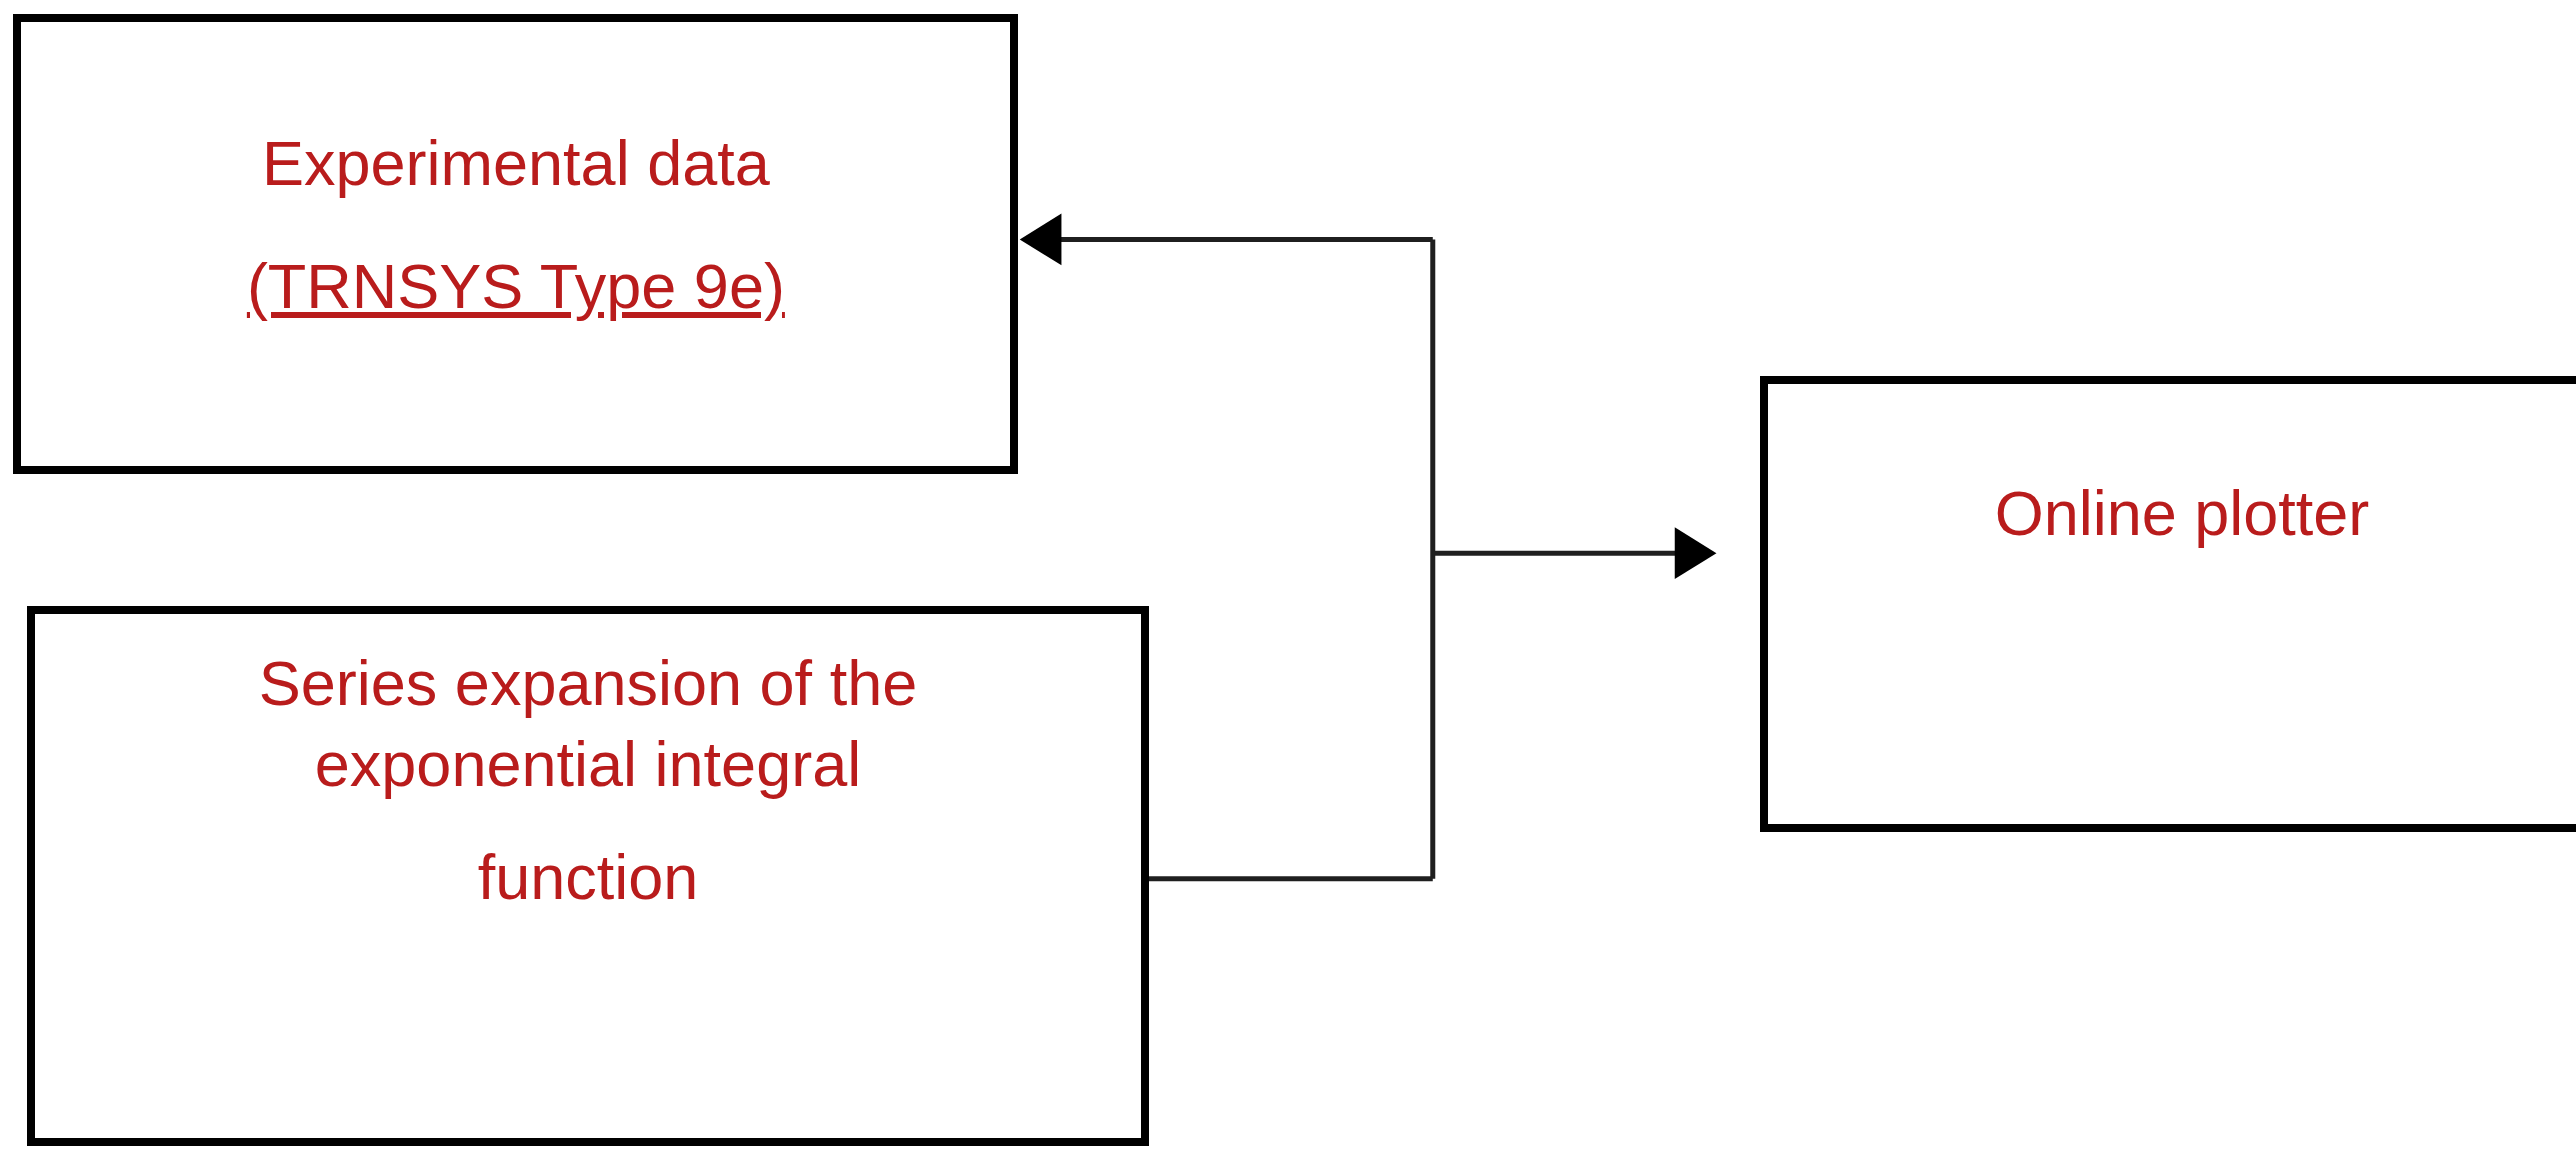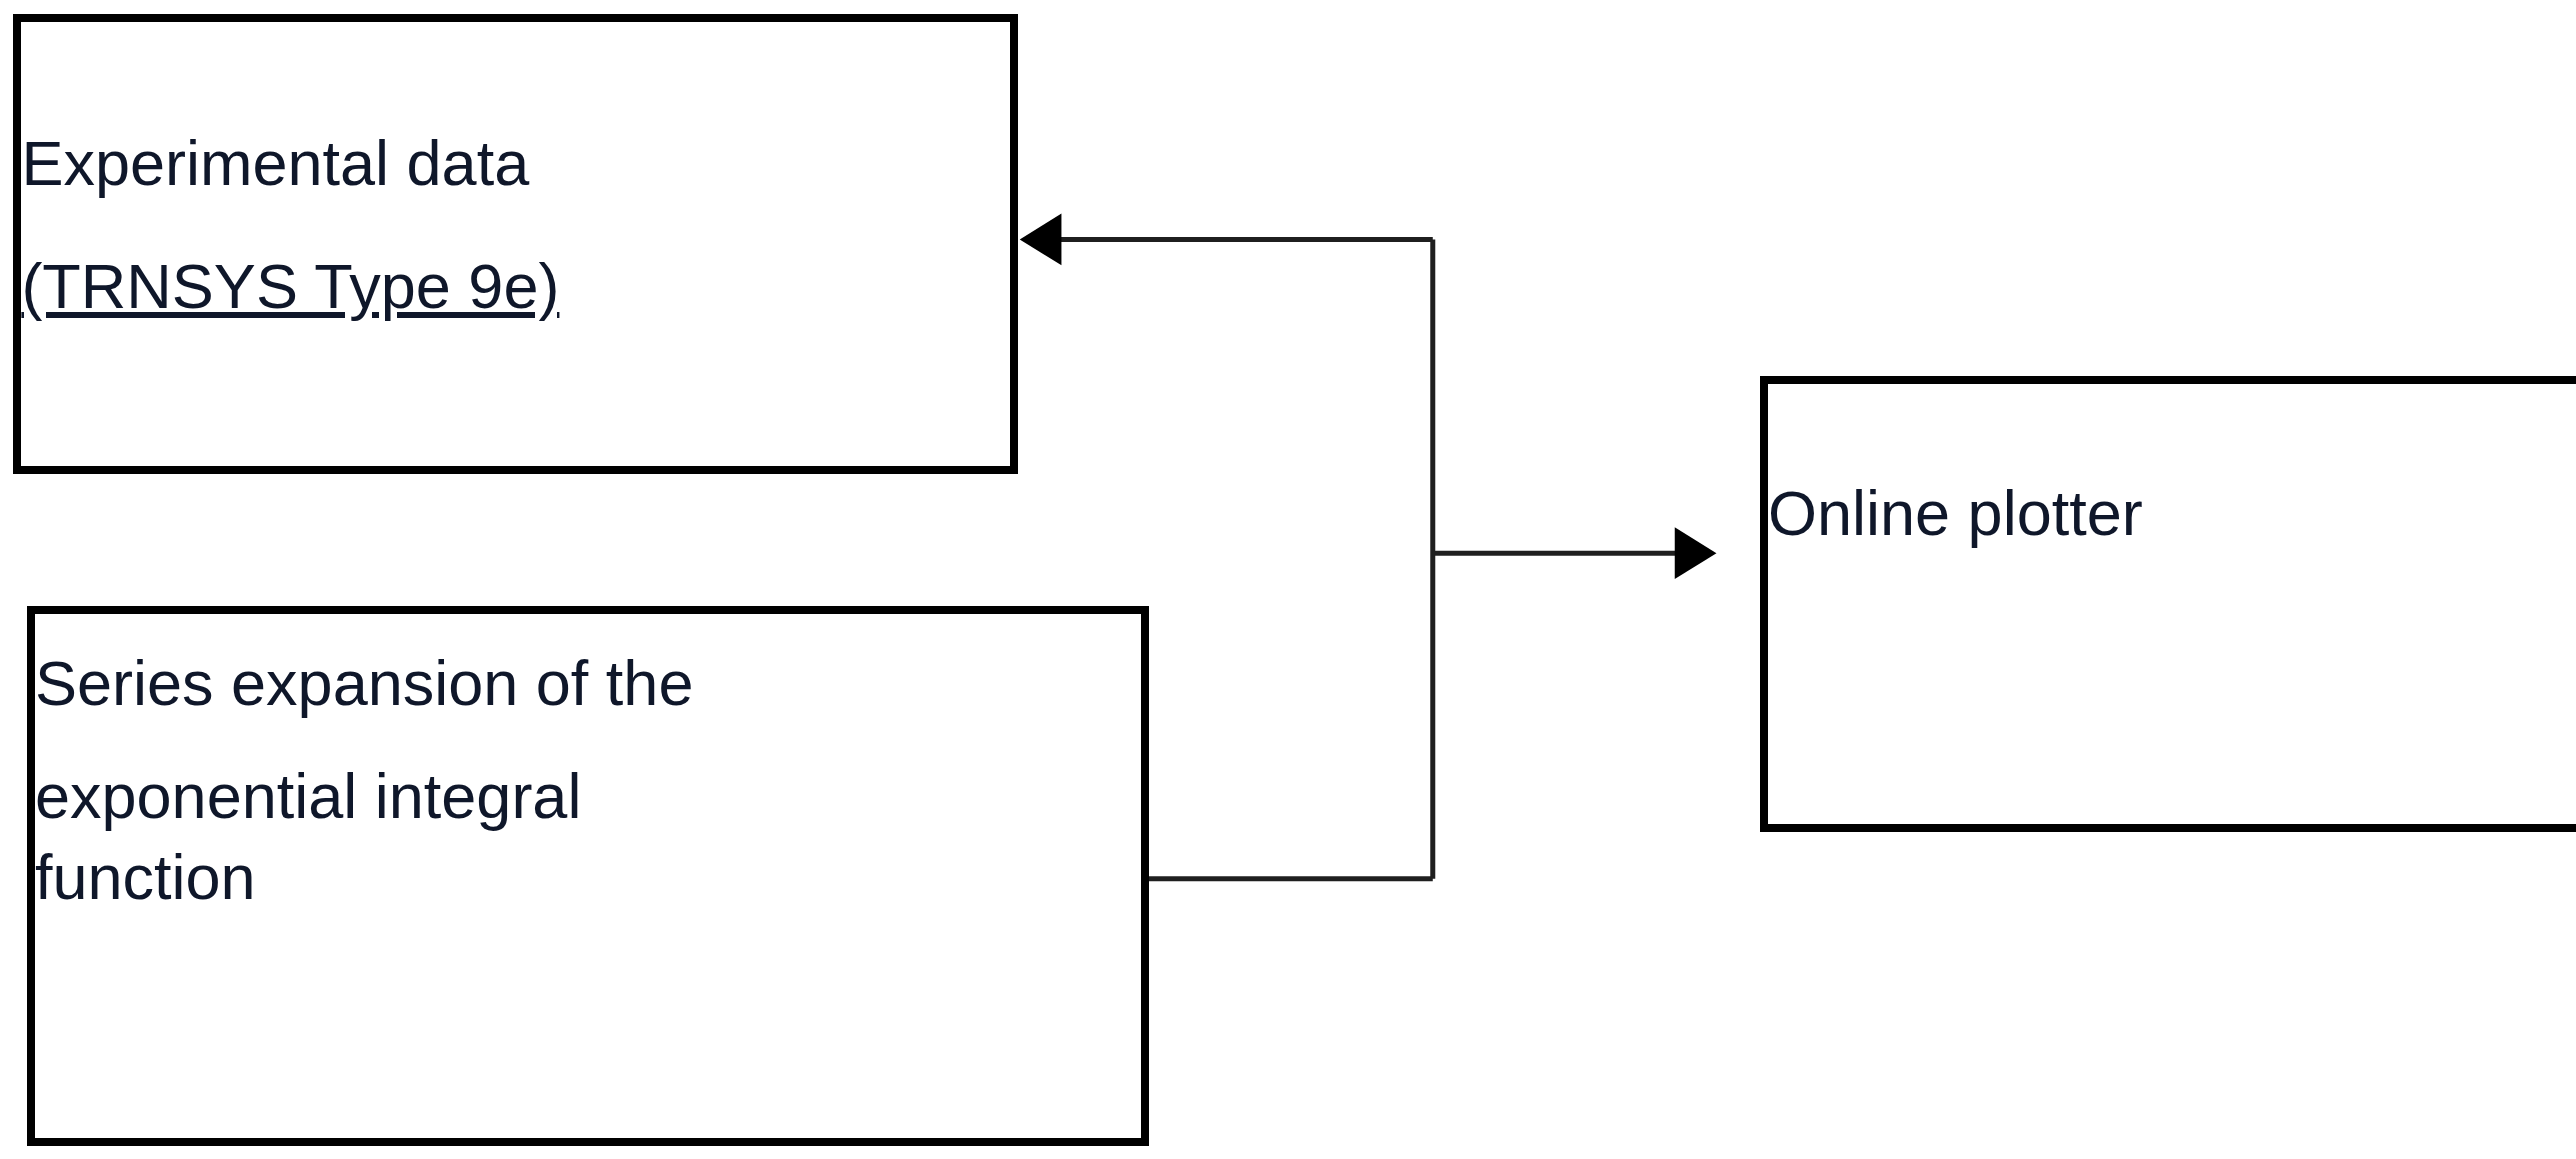--- a/index.html
+++ b/index.html
@@ -24,31 +24,31 @@
   }
   #node-experimental { left: 13.4px;   top: 14px;  width: 1005px; height: 460px; }
   #node-series       { left: 27px;   top: 606px; width: 1122px; height: 540px; }
   #node-plotter      { left: 1720px; top: 376px; width: 844px; height: 456px; margin-left: 40px; }
   .node-line {
     position: absolute;
     left: 0;
     width: 100%;
     height: 92px;
     line-height: 92px;
-    text-align: left;
+    text-align: center;
     font-size: 63px;
     letter-spacing: 0px;
     white-space: nowrap;
-    color: #0f172a;
+    color: #b91c1c;
   }
   
   #node-experimental .l1 { top: 95px; }
   #node-experimental .l2 { top: 218px; text-decoration: underline; }
   #node-series .l1 { top: 22.5px;  }
-  #node-series .l2 { top: 136px; }
+  #node-series .l2 { top: 104px; }
   #node-series .l3 { top: 217px; }
   #node-series .l4 { top: 368px; }
   #node-plotter .l1 { top: 83px; }
   #node-plotter .l2 { top: 238px; }
   #connector-layer {
     position: absolute;
     left: 0;
     top: 0;
     width: 2576px;
     height: 1159px;

